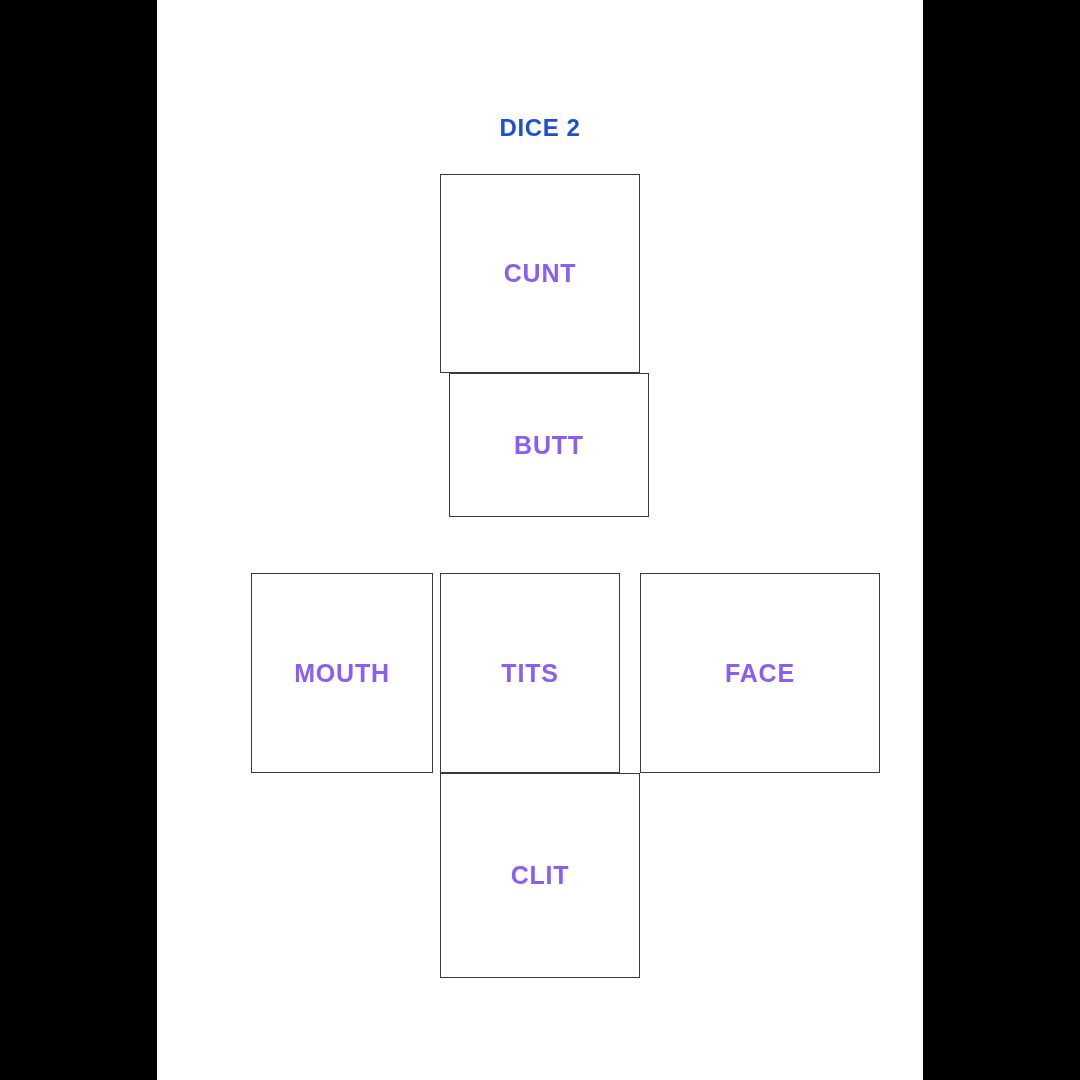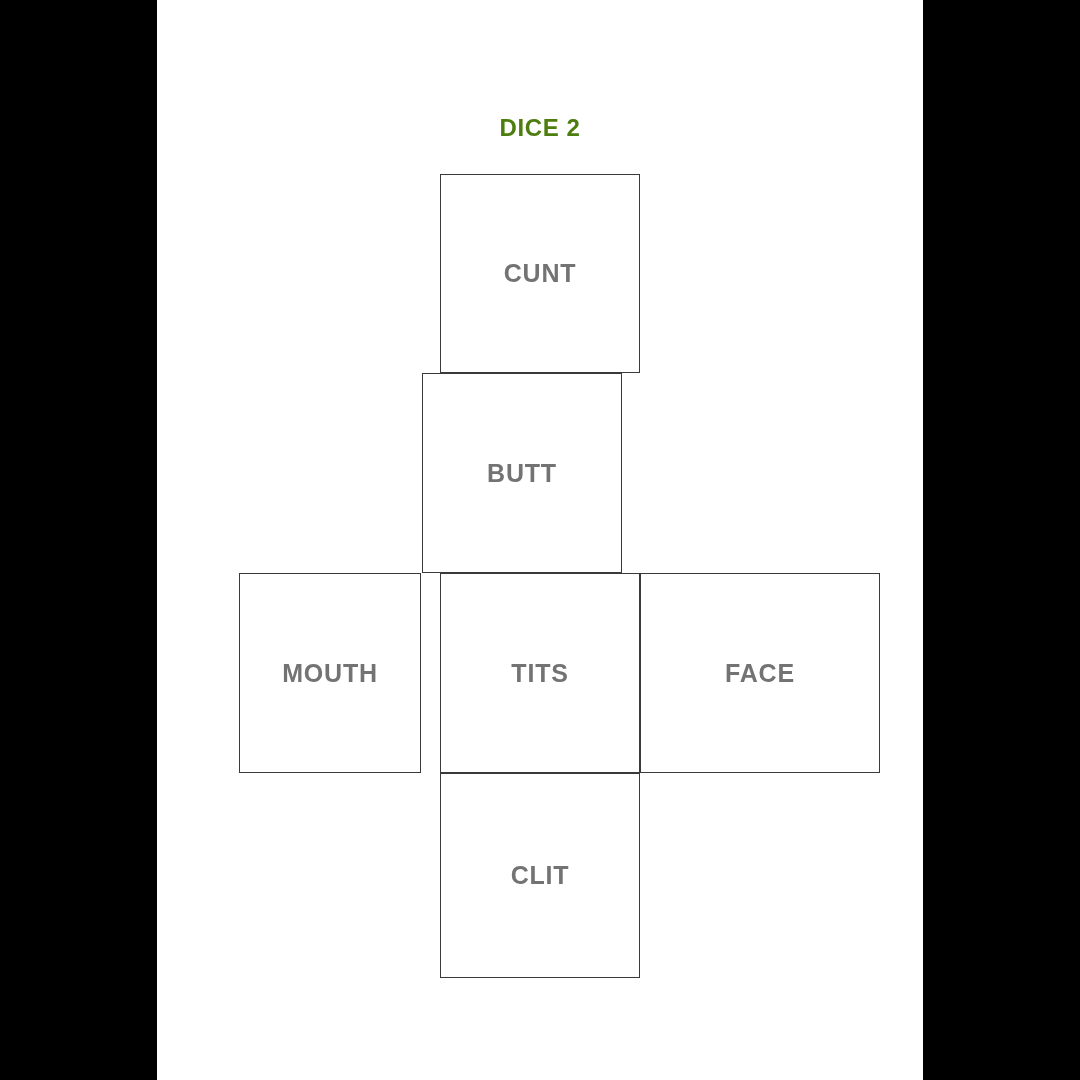--- a/index.html
+++ b/index.html
@@ -47,21 +47,21 @@
   
   #page-title {
     position: absolute;
     left: 0;
     top: 112px;
     width: 766px;
     text-align: center;
     font-size: 24px;
     font-weight: bold;
     letter-spacing: 0.6px;
-    color: #4d7c0f;
+    color: #1d4ed8;
     line-height: 32px;
     white-space: nowrap;
   }
 
   
   #dice-net {
     position: absolute;
     left: 82px;   
     top: 174px;
     width: 601px; 
@@ -74,31 +74,31 @@
     background: #ffffff;
     border: 1.4px solid #3a3a3a;
     display: flex;
     align-items: center;
     justify-content: center;
   }
   .face-label {
     font-size: 25px;
     font-weight: bold;
     letter-spacing: 0.8px;
-    color: #737373;
+    color: #8b5cf6;
     white-space: nowrap;
     text-align: center;
     line-height: 1;
   }
 
   
   #face-top    { left: 201px; top: 0px;   width: 200px; height: 199px; }
-  #face-upper  { left: 183px; top: 199px; width: 200px; height: 200px; }
-  #face-left   { left: 0px;   top: 399px; width: 182px; height: 200px; }
-  #face-center { left: 201px; top: 399px; width: 200px; height: 200px; }
+  #face-upper  { left: 210px; top: 199px; width: 200px; height: 144px; }
+  #face-left   { left: 12px;   top: 399px; width: 182px; height: 200px; }
+  #face-center { left: 201px; top: 399px; width: 180px; height: 200px; }
   #face-right  { left: 401px; top: 399px; width: 240px; height: 200px; }
   #face-bottom { left: 201px; top: 599px; width: 200px; height: 205px; justify-content: center; }
 </style>
 </head>
 <body>
 
 <div id="stage">
 
   <div id="canvas">
 

